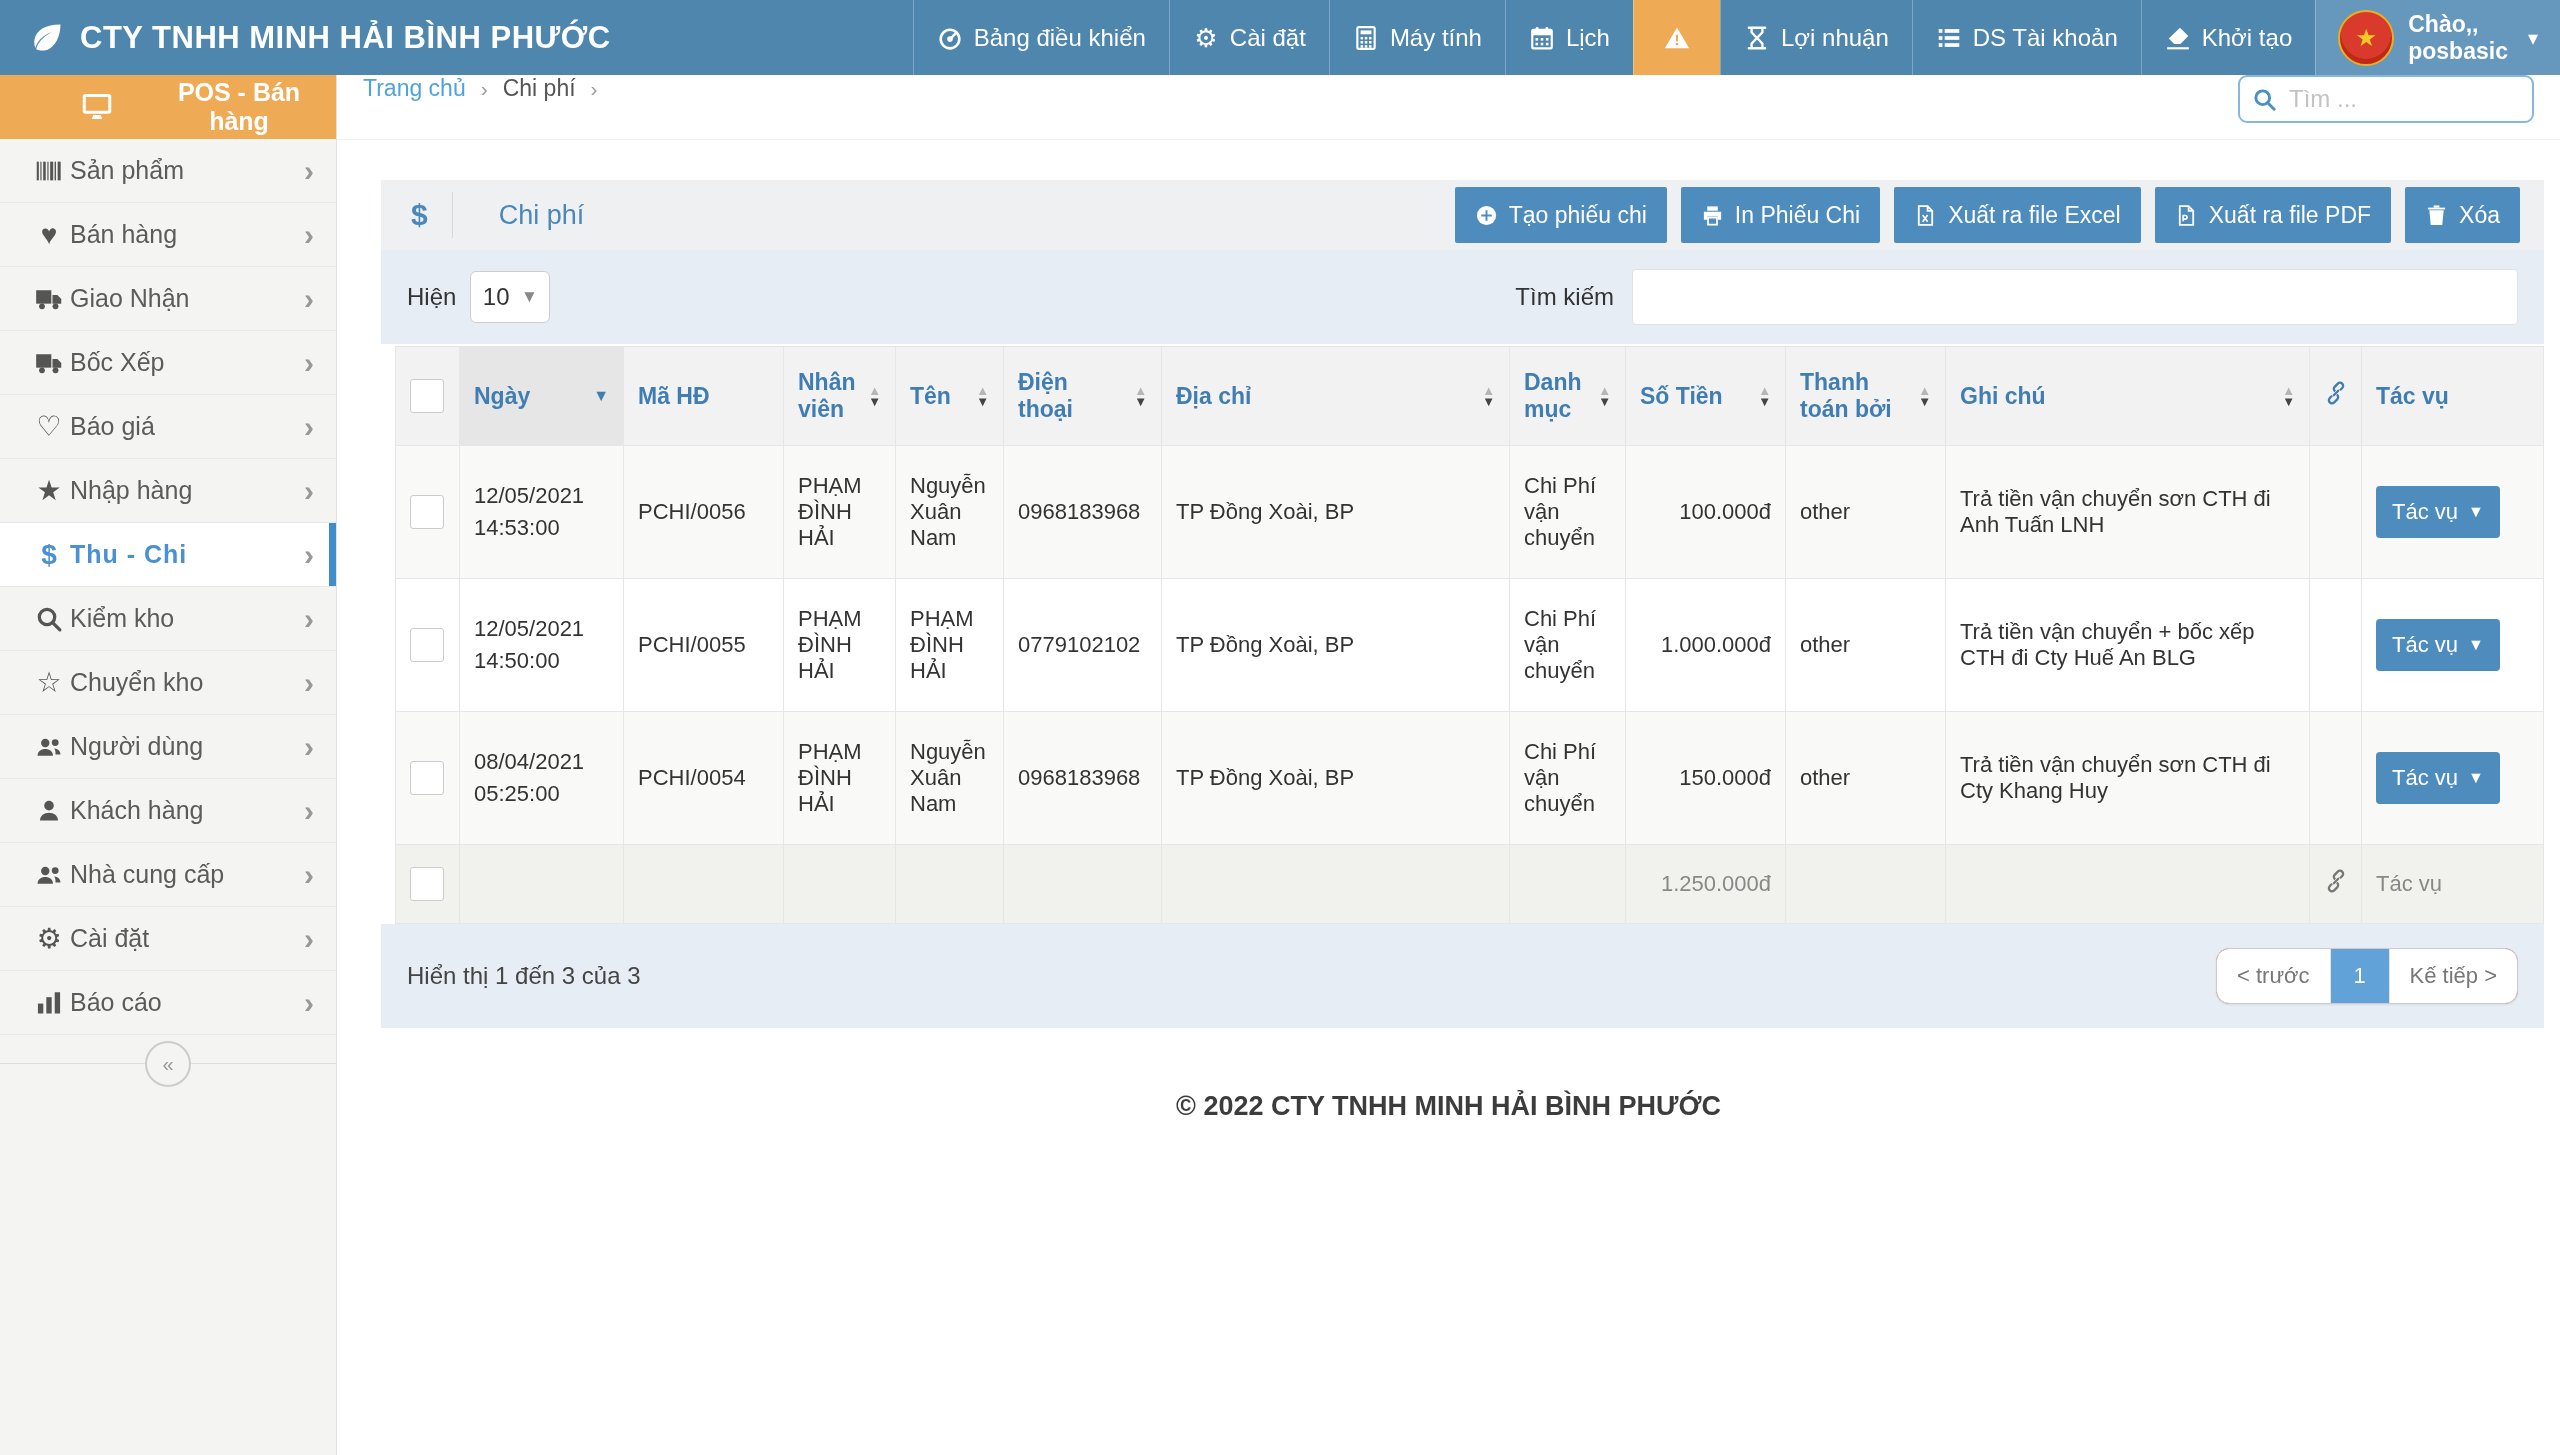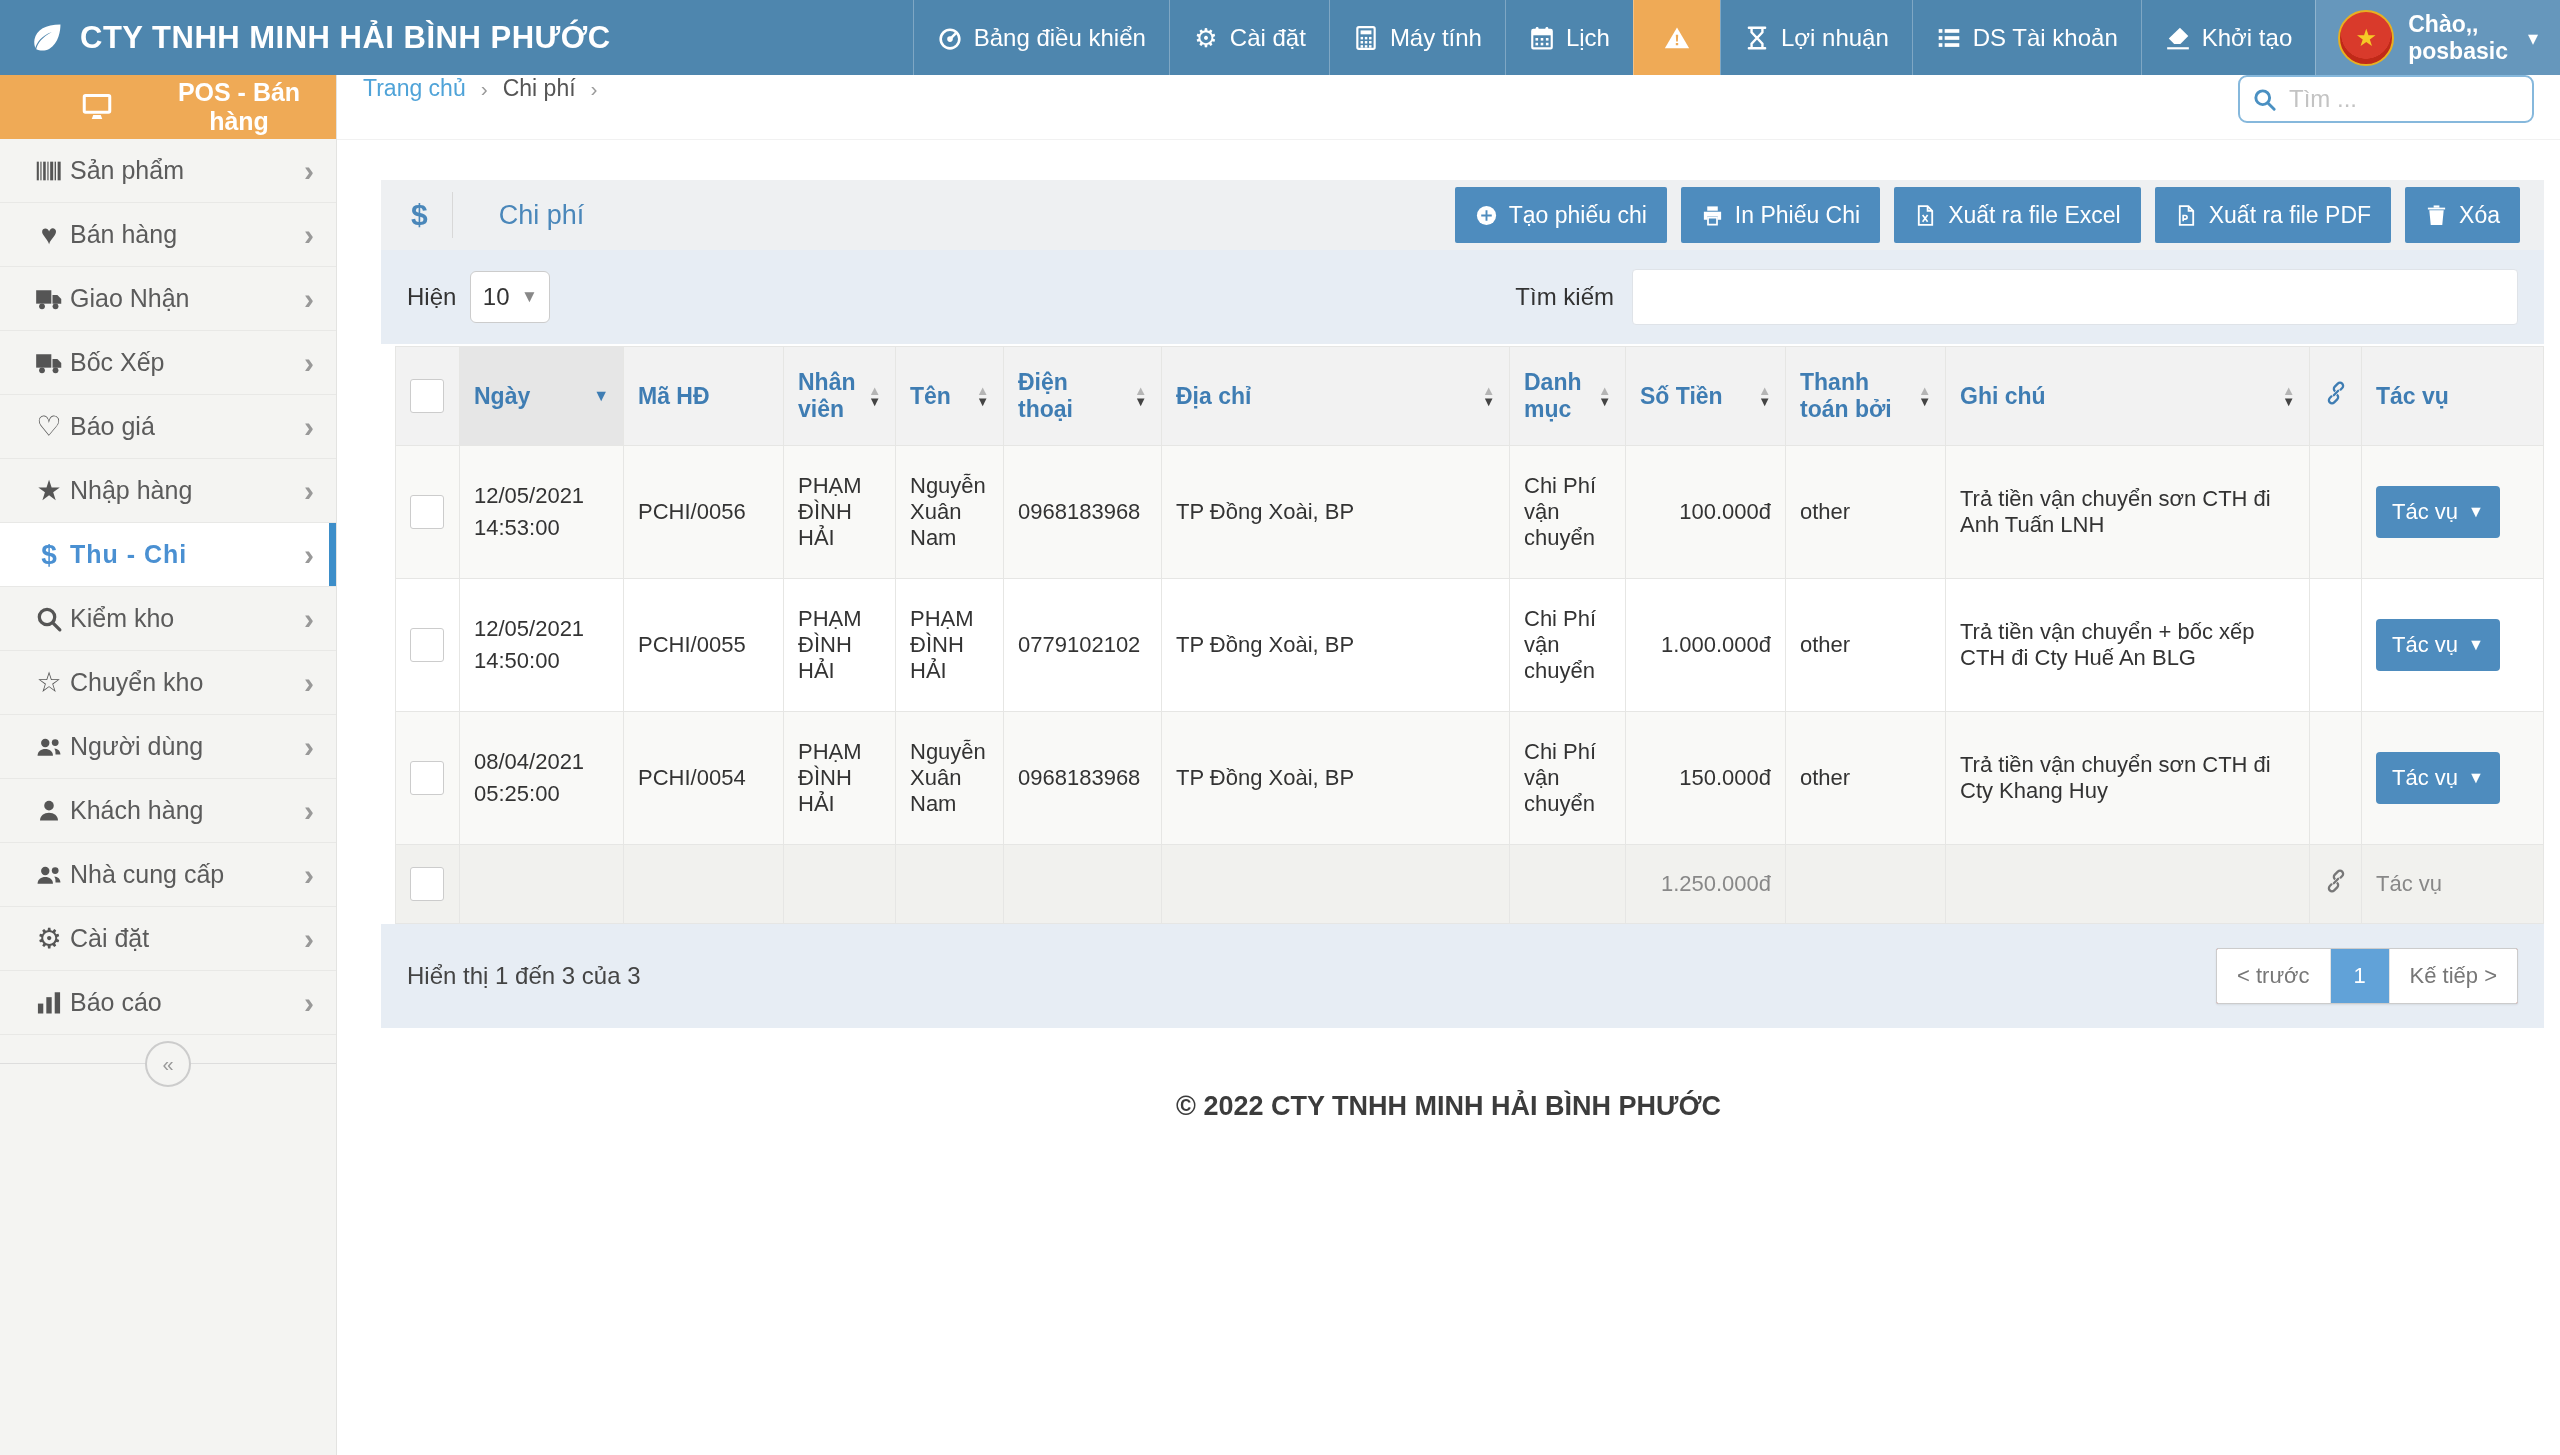--- a/index.html
+++ b/index.html
@@ -77,21 +77,21 @@
   td.amount{text-align:right}
   .cb{width:34px;height:34px;border:1px solid #ccc;background:#fff;border-radius:3px;appearance:none;-webkit-appearance:none;margin:0;display:block;cursor:pointer}
   .row-btn{background:#4e8cbe;color:#fff;border-radius:4px;height:52px;padding:0 16px;font-size:22px;display:inline-flex;align-items:center;gap:10px;border:none;font-family:inherit;cursor:pointer}
   .row-btn .caret{font-size:16px}
   tfoot td{background:#f1f1ee;color:#888;height:58px;font-size:22px}
   tfoot .icon{color:#777;font-size:24px}
   thead .icon{color:#3f7db3;font-size:24px}
   .date-cell div{line-height:1.45}
 
   .pager-row{background:#e7edf4;height:104px;display:flex;align-items:center;padding:0 26px;font-size:24px;color:#444}
-  .pager{margin-left:auto;display:flex;border:1px solid #ccc;background:#b91c1c;border-radius:2px;overflow:hidden;box-shadow:0 1px 2px rgba(0,0,0,.08)}
+  .pager{margin-left:auto;display:flex;border:1px solid #ccc;background:#b91c1c;border-radius:13px;overflow:hidden;box-shadow:0 1px 2px rgba(0,0,0,.08)}
   .pg{height:54px;display:flex;align-items:center;justify-content:center;padding:0 20px;color:#777;border-right:1px solid #e3e3e3;cursor:pointer;font-size:22px;background:#fff;white-space:nowrap}
   .pg:last-child{border-right:none}
   .pg.active{background:#61a2d8;color:#fff;min-width:58px;padding:0}
 
   .footer{margin-top:63px;text-align:center;font-size:27px;font-weight:bold;color:#3c3c3c}
 </style>
 </head>
 <body>
 
 <header class="topbar">

